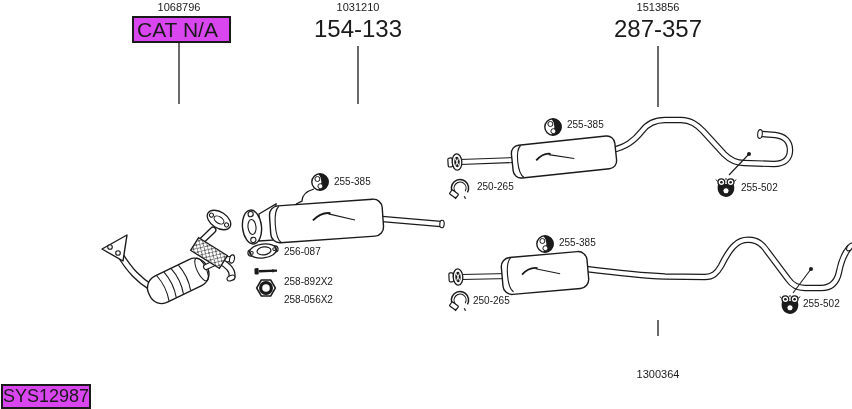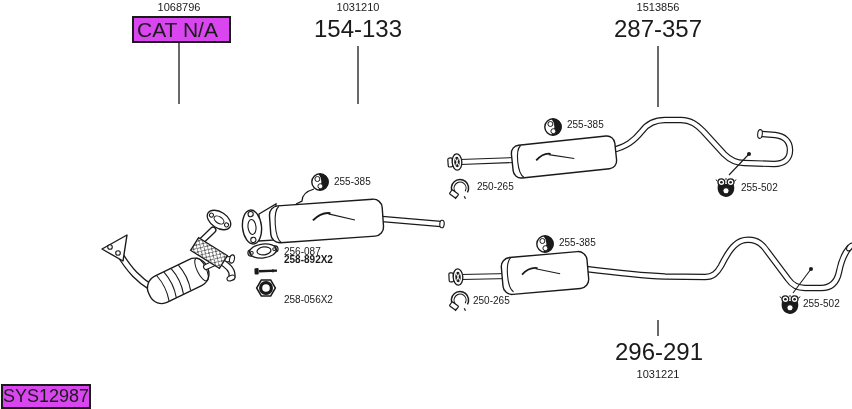--- a/index.html
+++ b/index.html
@@ -205,26 +205,25 @@
 
   <div class="lbl ref ctr" style="left:179px;top:1px;">1068796</div>
   <div class="lbl framed catbox" style="left:132px;top:16px;width:89px;">CAT N/A</div>
 
   <div class="lbl ref ctr" style="left:358px;top:1px;text-align:right;">1031210</div>
   <div class="lbl code ctr" style="left:358px;top:16px;">154-133</div>
 
   <div class="lbl ref ctr" style="left:658px;top:1px;">1513856</div>
   <div class="lbl code ctr" style="left:658px;top:16px;">287-357</div>
 
-  <div class="lbl code ctr" style="left:659px;top:339px;">296-291</div>
-  <div class="lbl ref ctr" style="left:658px;top:368px;">1031221</div>
+  <div class="lbl ref ctr" style="left:658px;top:368px;">1300364</div>
 
   <div class="lbl part" style="left:334px;top:176px;">255-385</div>
   <div class="lbl part" style="left:284px;top:246px;">256-087</div>
-  <div class="lbl part" style="left:284px;top:254px;font-weight:bold;">258-892X2</div>
+  <div class="lbl part" style="left:284px;top:276px;">258-892X2</div>
   <div class="lbl part" style="left:284px;top:294px;">258-056X2</div>
   <div class="lbl part" style="left:567px;top:119px;">255-385</div>
   <div class="lbl part" style="left:477px;top:181px;">250-265</div>
   <div class="lbl part" style="left:741px;top:182px;">255-502</div>
   <div class="lbl part" style="left:559px;top:237px;">255-385</div>
   <div class="lbl part" style="left:473px;top:295px;">250-265</div>
   <div class="lbl part" style="left:803px;top:298px;">255-502</div>
 
   <div class="lbl framed sysbox" style="left:1px;top:384px;">SYS12987</div>
 </div>

